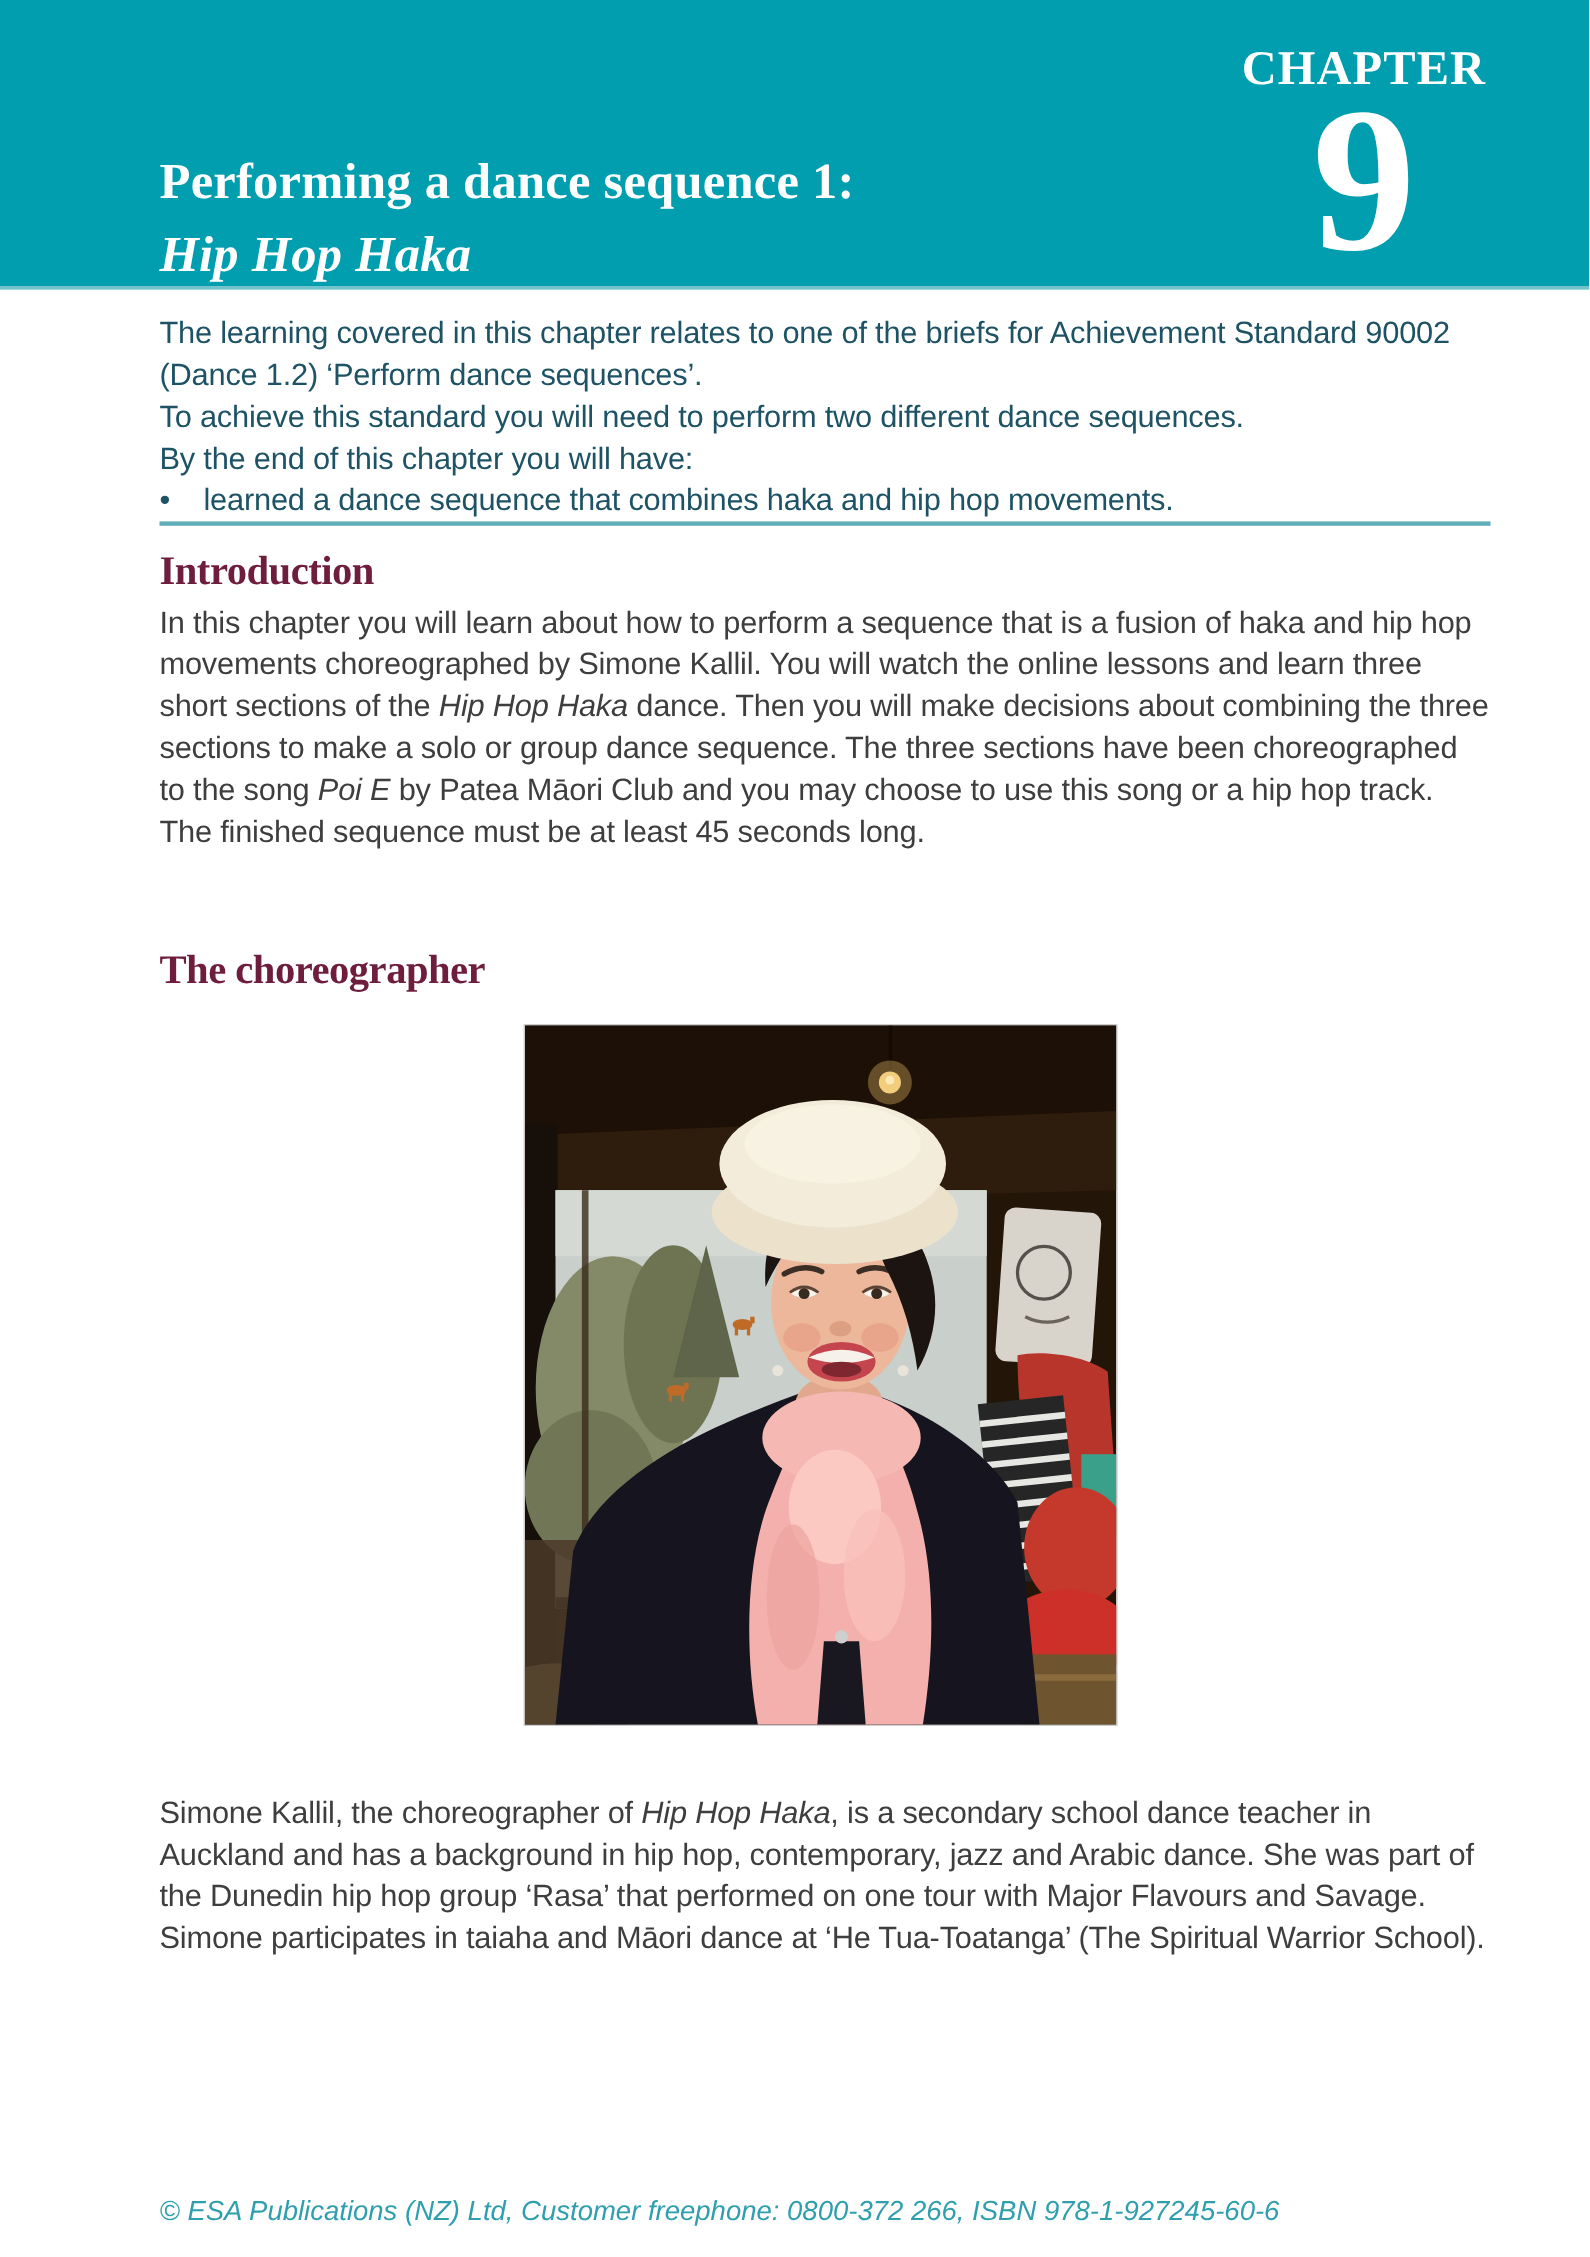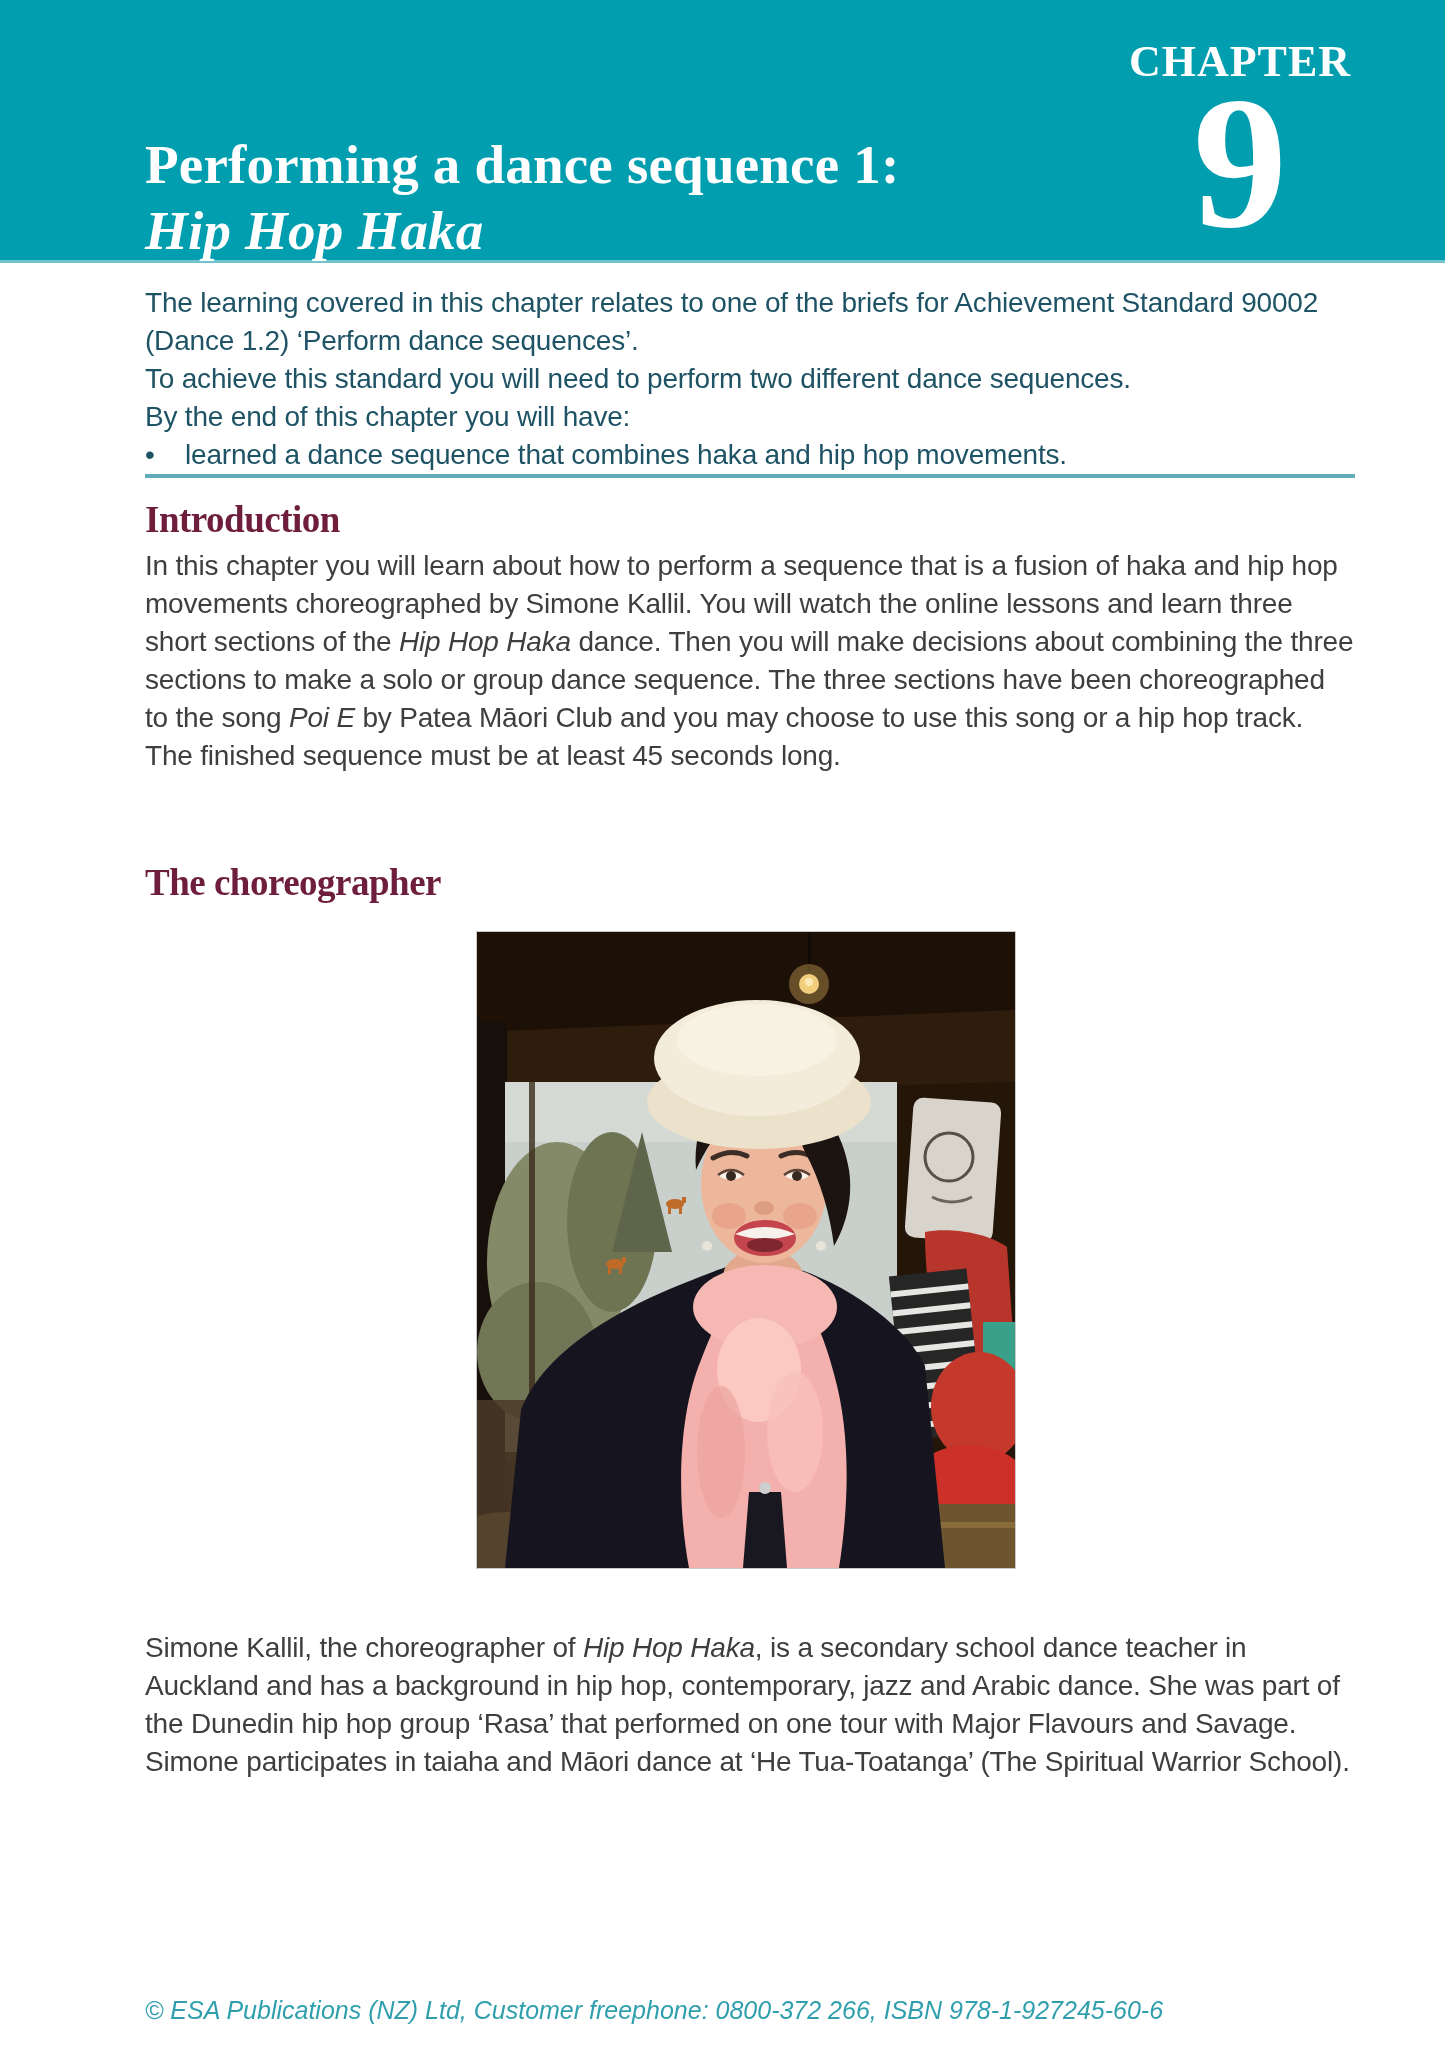--- a/index.html
+++ b/index.html
@@ -14,21 +14,21 @@
   .band{
     position:absolute;left:0;top:0;width:1445px;height:260px;
     background:#019EAF;
     border-bottom:3px solid #72C3CC;
   }
   .title-block{
     position:absolute;left:145px;top:132px;
     color:#ffffff;
     font-family:"Liberation Serif",serif;
     font-weight:bold;
-    font-size:55px;line-height:66px;
+    font-size:46px;line-height:66px;
     letter-spacing:0.2px;
   }
   .title-line2{font-style:italic;}
   .chapter-block{
     position:absolute;right:94px;top:38px;
     text-align:center;color:#ffffff;
     font-family:"Liberation Serif",serif;
     font-weight:bold;
   }
   .chapter-label{font-size:44px;line-height:48px;letter-spacing:1px;display:block;}

